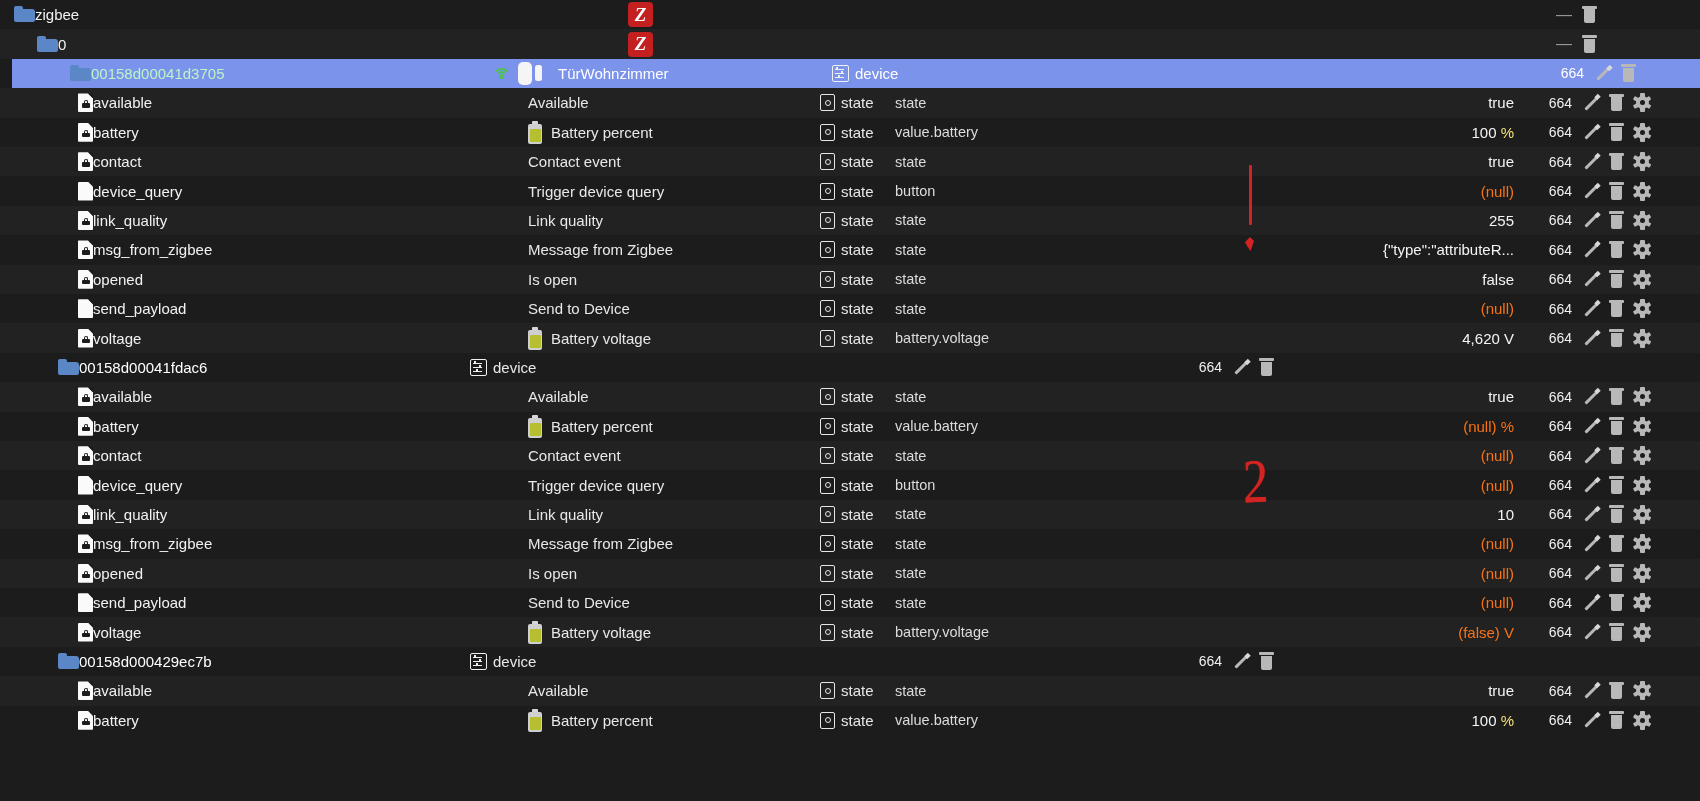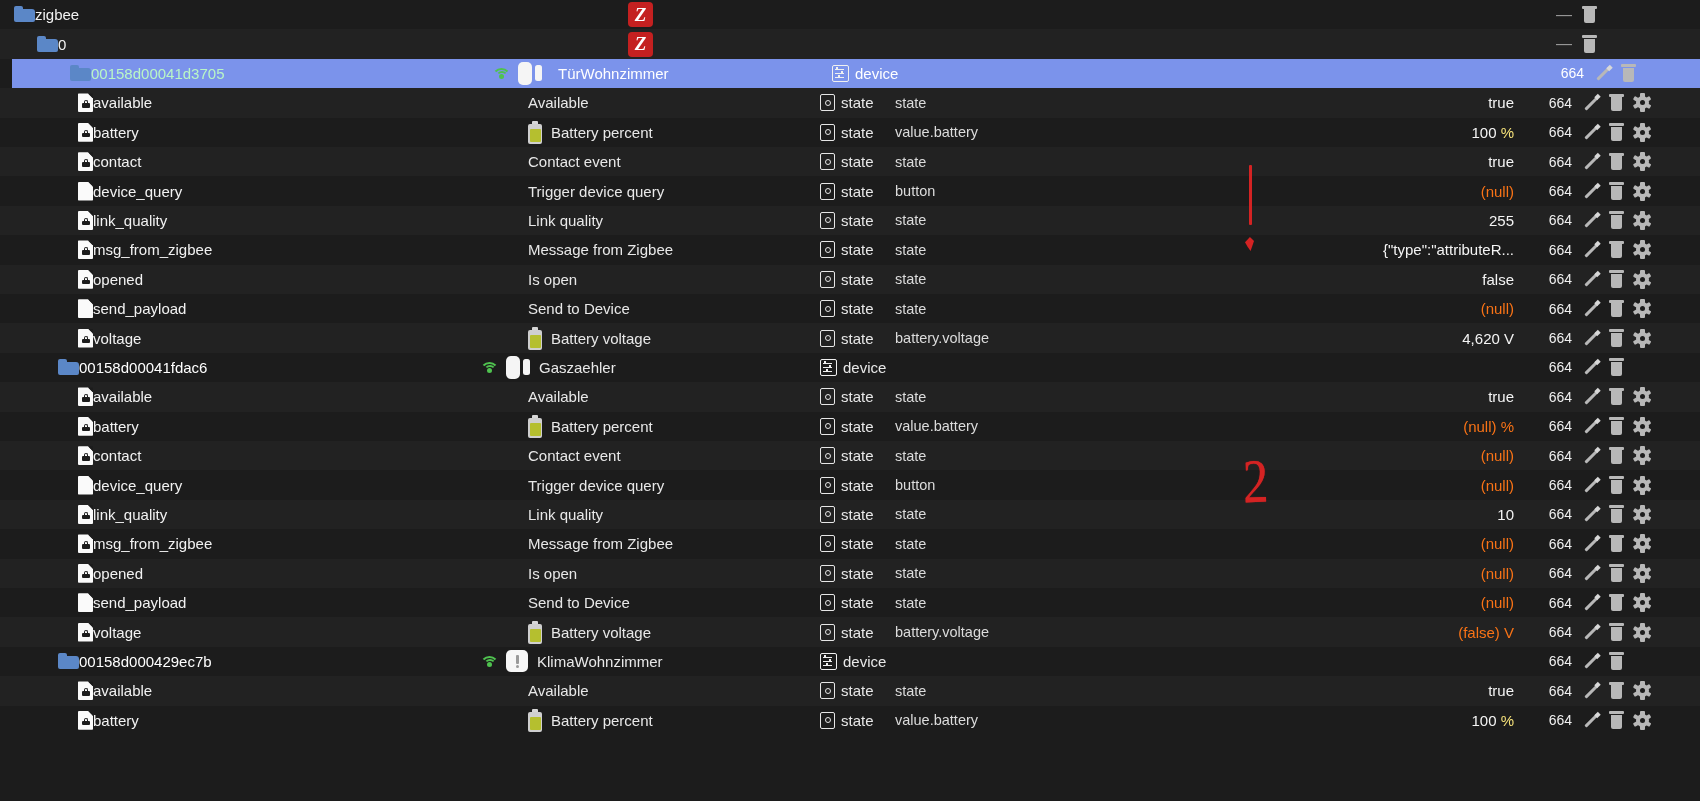--- a/index.html
+++ b/index.html
@@ -267,31 +267,20 @@
       </div>
     </div>
     <div class="row" style="top: 646.8px; position: absolute; left: 0px; width: 1700px;">
       <div class="c-name indent2">
         <span class="ico folder">
           <span class="tab"></span>
           <span class="body"></span>
         </span>
         <span class="label green">00158d000429ec7b</span>
       </div>
-      <div class="c-title">
-        <div class="title-pad-dev" style="display: flex; align-items: center; gap: 7px;">
-          <span class="wifi">
-            <i class="a1"></i>
-            <i class="a2"></i>
-            <i class="a3"></i>
-          </span>
-          <span class="climate"></span>
-          <span style="margin-left: 2px;">KlimaWohnzimmer</span>
-        </div>
-      </div>
       <div class="c-role">
         <span class="devicon">
           <span class="bar" style="top:3px"></span>
           <span class="bar" style="top:7px"></span>
           <span class="bar" style="top:11px"></span>
           <span class="d" style="left:3px;top:1.5px"></span>
           <span class="d" style="left:8px;top:5.5px"></span>
           <span class="d" style="left:5px;top:9.5px"></span>
         </span>
         <span>device</span>
@@ -699,34 +688,20 @@
       </div>
     </div>
     <div class="row" style="top: 352.8px; position: absolute; left: 0px; width: 1700px;">
       <div class="c-name indent2">
         <span class="ico folder">
           <span class="tab"></span>
           <span class="body"></span>
         </span>
         <span class="label green">00158d00041fdac6</span>
       </div>
-      <div class="c-title">
-        <div class="title-pad-dev" style="display: flex; align-items: center; gap: 7px;">
-          <span class="wifi">
-            <i class="a1"></i>
-            <i class="a2"></i>
-            <i class="a3"></i>
-          </span>
-          <span class="contact">
-            <span class="big"></span>
-            <span class="sml"></span>
-          </span>
-          <span style="margin-left: 2px;">Gaszaehler</span>
-        </div>
-      </div>
       <div class="c-role">
         <span class="devicon">
           <span class="bar" style="top:3px"></span>
           <span class="bar" style="top:7px"></span>
           <span class="bar" style="top:11px"></span>
           <span class="d" style="left:3px;top:1.5px"></span>
           <span class="d" style="left:8px;top:5.5px"></span>
           <span class="d" style="left:5px;top:9.5px"></span>
         </span>
         <span>device</span>

